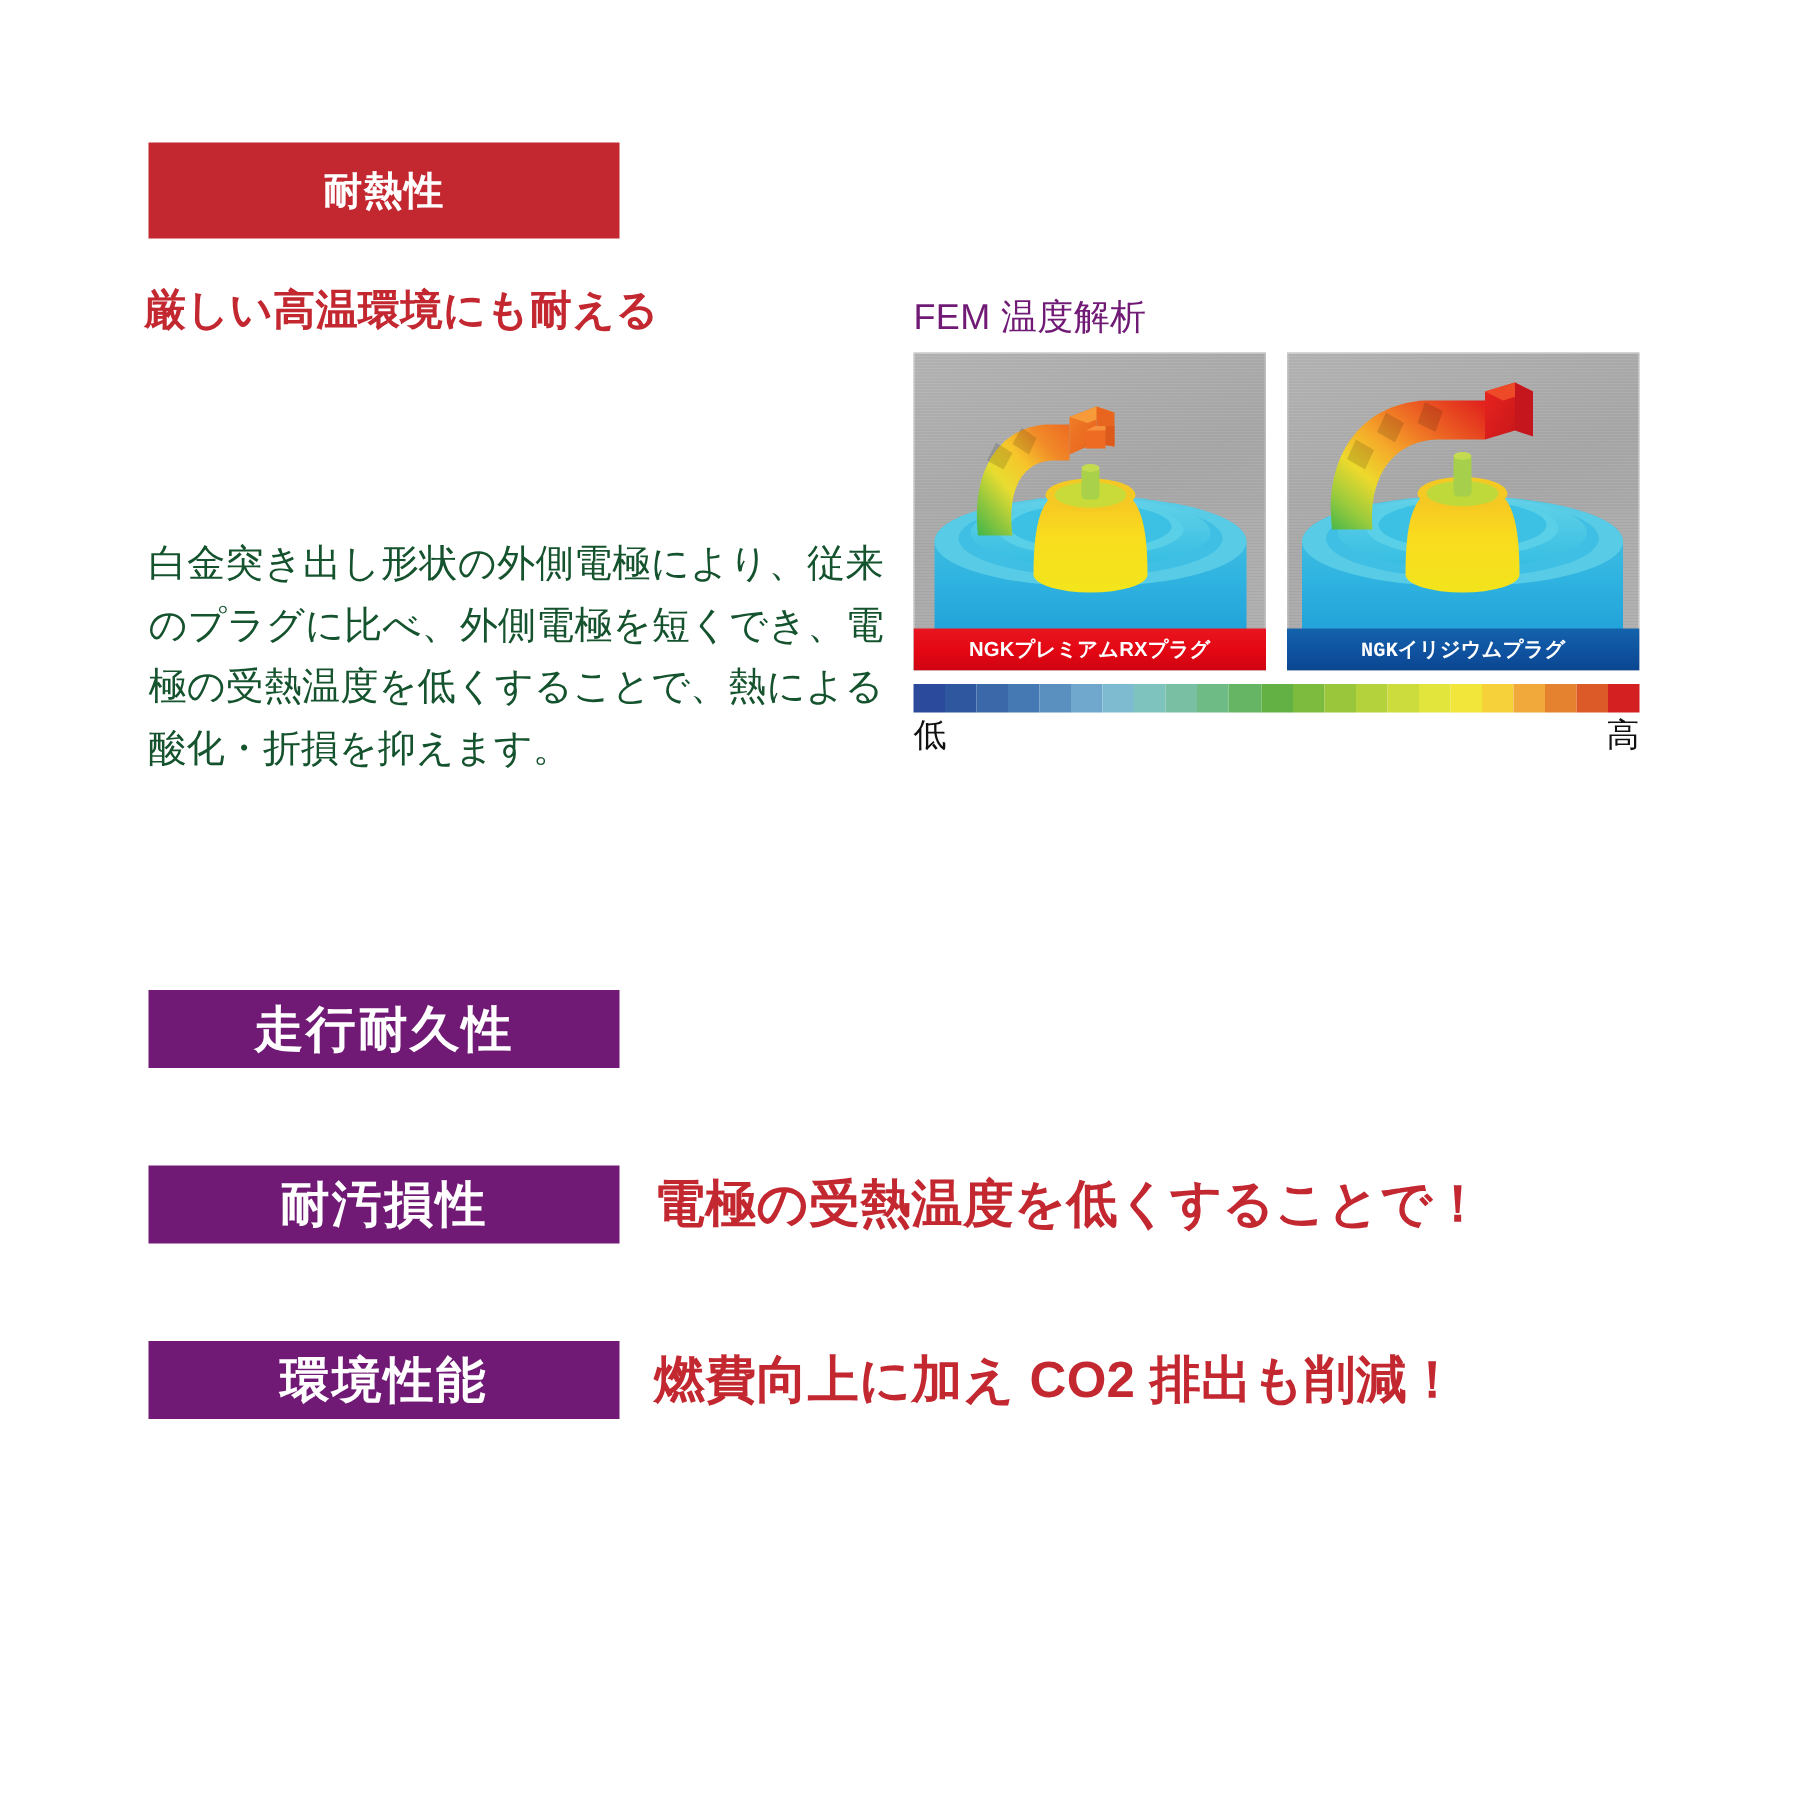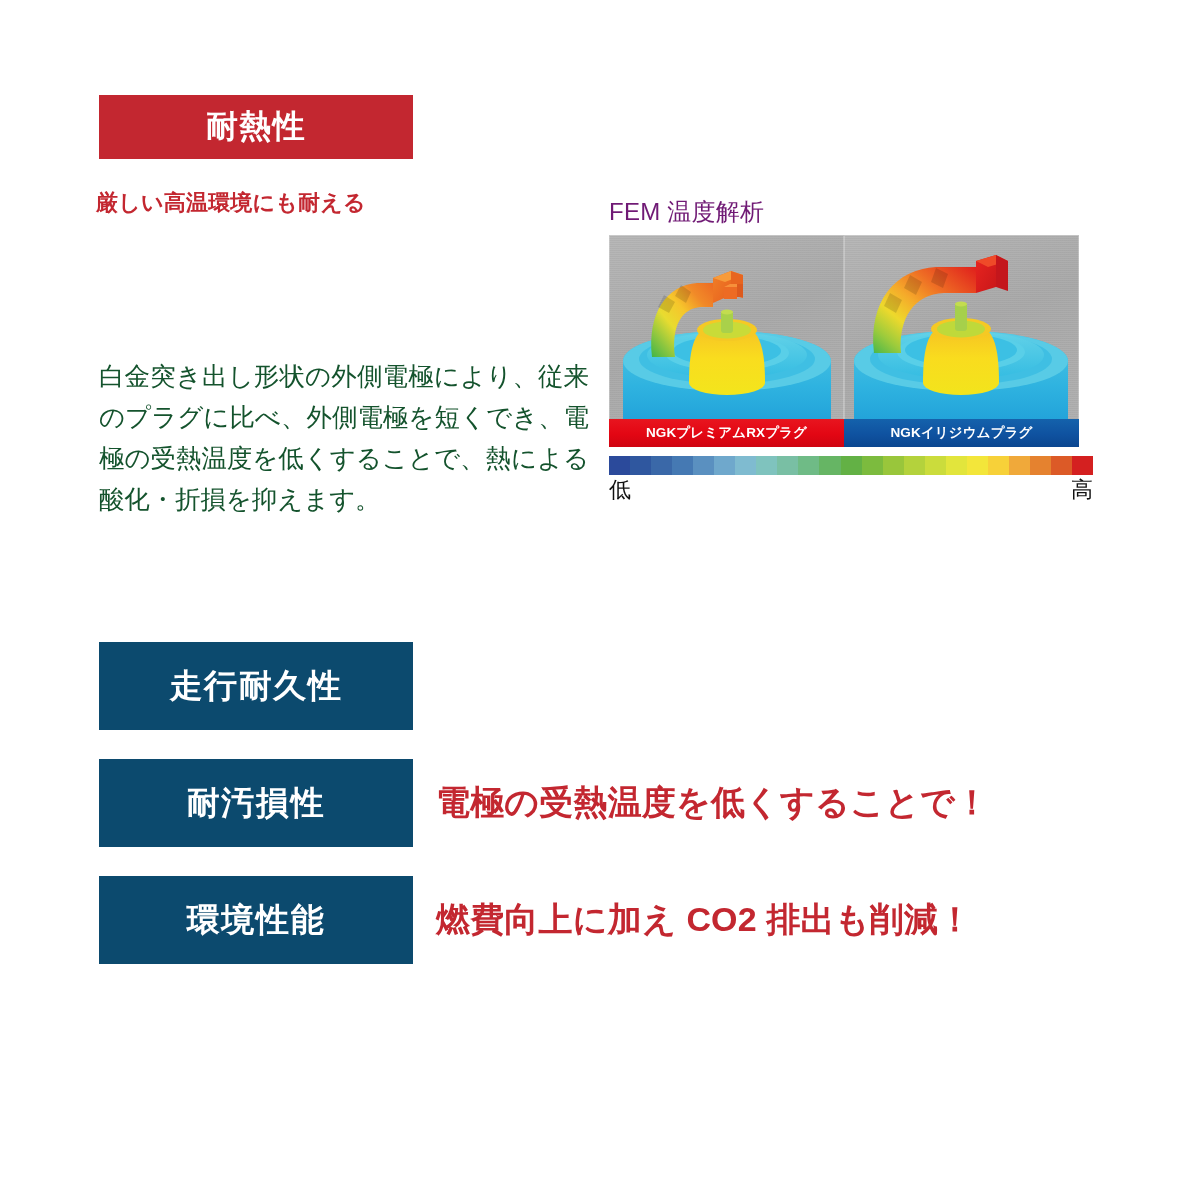--- a/index.html
+++ b/index.html
@@ -27,29 +27,29 @@
     align-items: center;
     justify-content: center;
     font-weight: 700;
     letter-spacing: 0.04em;
     box-sizing: border-box;
   }
 
   
   #badge-heat {
     left: 99px; top: 95px; width: 314px; height: 64px;
-    font-size: 32px;
+    font-size: 26px;
   }
 
   
   #section-heading {
     position: absolute;
     left: 96px; top: 188px; width: 520px;
     color: #C32730;
-    font-size: 22px;
+    font-size: 28px;
     font-weight: 700;
     line-height: 1.33;
     letter-spacing: 0.01em;
   }
 
   
   #section-body {
     position: absolute;
     left: 99px; top: 330px; width: 490px;
     color: #14532d;
@@ -63,21 +63,21 @@
   #fem-block { position: absolute; left: 609px; top: 200px; width: 484px; }
 
   #fem-title {
     font-size: 24px;
     color: #701a75;
     letter-spacing: 0.01em;
     margin-bottom: 11px;
     line-height: 1;
   }
 
-  .fem-panels { display: flex; }
+  .fem-panels { display: flex; gap: 14px; }
 
   .fem-panel {
     position: relative;
     width: 235px;
     height: 212px;
     overflow: hidden;
     background:
       repeating-linear-gradient(0deg, rgba(0,0,0,0.028) 0 1px, rgba(255,255,255,0.028) 1px 2px),
       linear-gradient(160deg, #b6b6b6 0%, #a9a9a9 45%, #b1b1b1 100%);
     box-shadow: inset 0 0 0 1px rgba(255,255,255,0.25);
@@ -92,21 +92,21 @@
     height: 28px;
     display: flex;
     align-items: center;
     justify-content: center;
     color: #ffffff;
     font-size: 13.5px;
     font-weight: 700;
     letter-spacing: 0.01em;
   }
   .cap-red  { background: linear-gradient(180deg,#e8151f 0%,#e30613 55%,#cf0411 100%); }
-  .cap-blue { background: linear-gradient(180deg,#1462ac 0%,#0f52a0 55%,#0b4690 100%); }
+  .cap-blue { background: linear-gradient(180deg,#1462ac 0%,#0f52a0 55%,#0b4690 100%); font-family: Liberation Mono, monospace; }
 
   
   #colorbar-wrap { margin-top: 9px; width: 484px; }
   #colorbar {
     display: flex;
     width: 484px;
     height: 19px;
   }
   #colorbar span { flex: 1 1 auto; height: 100%; display: block; }
 
@@ -129,23 +129,23 @@
     display: flex;
     align-items: center;
   }
   #feature-row-0 { top: 652px; }
   #feature-row-1 { top: 769px; }
   #feature-row-2 { top: 886px; }
 
   .feature-badge {
     position: relative;
     width: 314px;
-    height: 88px;
+    height: 52px;
     flex: 0 0 314px;
-    background: #0c4a6e;
+    background: #701a75;
     color: #ffffff;
     display: flex;
     align-items: center;
     justify-content: center;
     font-size: 33px;
     font-weight: 700;
     letter-spacing: 0.05em;
     box-sizing: border-box;
   }
 

